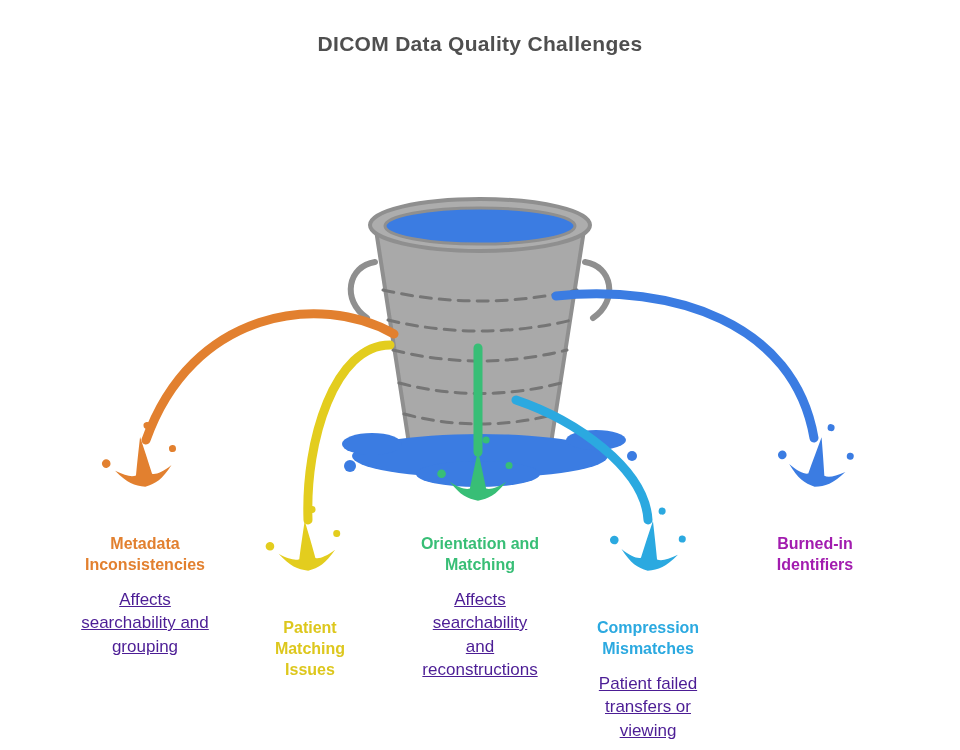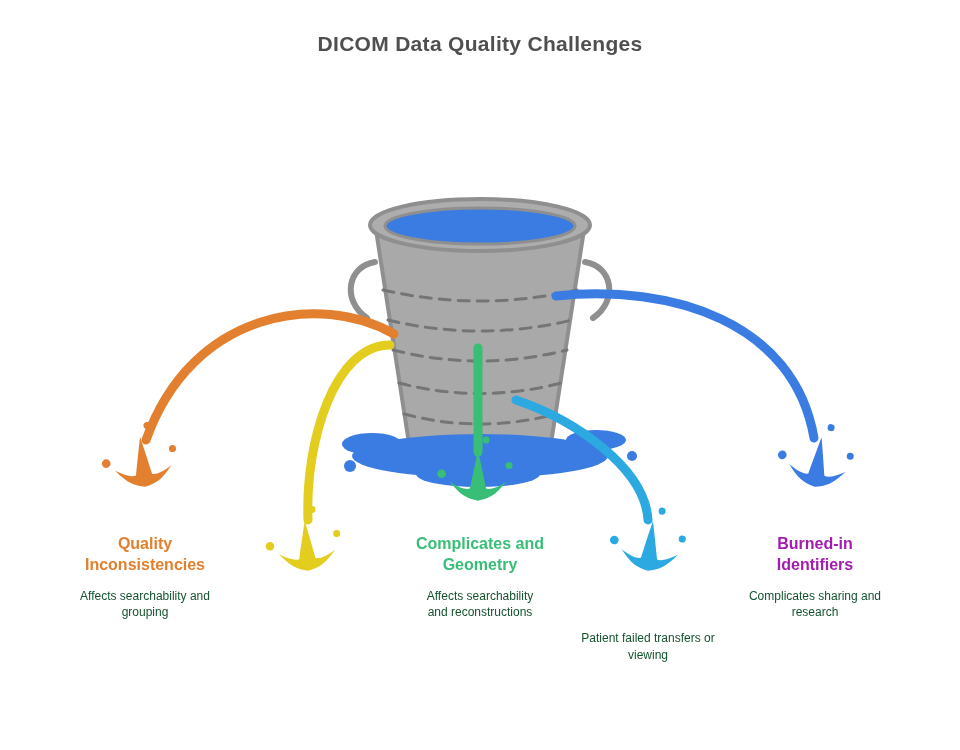--- a/index.html
+++ b/index.html
@@ -36,24 +36,25 @@
     width: 200px;
     text-align: center;
   }
   .label .heading {
     font-size: 16px;
     font-weight: bold;
     line-height: 1.3;
     margin: 0 auto;
   }
   .label .desc {
-    font-size: 12px;
+    font-size: 17px;
     line-height: 1.38;
-    color: #14532d;
+    color: #4c1d95;
     margin: 12px auto 0 auto;
+    text-decoration: underline;
   }
   
   .c-orange { color: #e2802f; }
   .c-yellow { color: #ddc71d; }
   .c-green  { color: #38be76; }
   .c-cyan   { color: #2ba9e0; }
   .c-blue   { color: #a21caf; }
   .s-orange { color: #e2802f; }
   .s-yellow { color: #e3cd1e; }
   .s-green  { color: #38be76; }
@@ -126,34 +127,35 @@
       <use href="#splashShape" transform="translate(648 568) scale(1.35) rotate(6)"></use>
     </g>
 
     <g class="s-blue" color="#3b7ce2">
       <path d="M 556 296 C 672 284 794 322 814 438" fill="none" stroke="currentColor" stroke-width="9" stroke-linecap="round"></path>
       <use href="#splashShape" transform="translate(815 484) scale(1.35) rotate(8)"></use>
     </g>
   </svg>
 
   <div class="label" style="left:45px; top:534px;">
-    <div class="heading c-orange" style="max-width:150px;">Quality Inconsistencies</div>
+    <div class="heading c-orange" style="max-width:150px;">Metadata Inconsistencies</div>
     <div class="desc" style="max-width:150px;">Affects searchability and grouping</div>
   </div>
 
   <div class="label" style="left:210px; top:618px;">
+    <div class="heading c-yellow" style="max-width:100px;">Patient Matching Issues</div>
   </div>
 
   <div class="label" style="left:380px; top:534px;">
-    <div class="heading c-green" style="max-width:150px;">Complicates and Geometry</div>
+    <div class="heading c-green" style="max-width:150px;">Orientation and Matching</div>
     <div class="desc" style="max-width:125px;">Affects searchability and reconstructions</div>
   </div>
 
   <div class="label" style="left:548px; top:618px;">
+    <div class="heading c-cyan" style="max-width:130px;">Compression Mismatches</div>
     <div class="desc" style="max-width:145px;">Patient failed transfers or viewing</div>
   </div>
 
   <div class="label" style="left:715px; top:534px;">
     <div class="heading c-blue" style="max-width:115px;">Burned-in Identifiers</div>
-    <div class="desc" style="max-width:140px;">Complicates sharing and research</div>
   </div>
 
 </div>
 
 </body></html>

